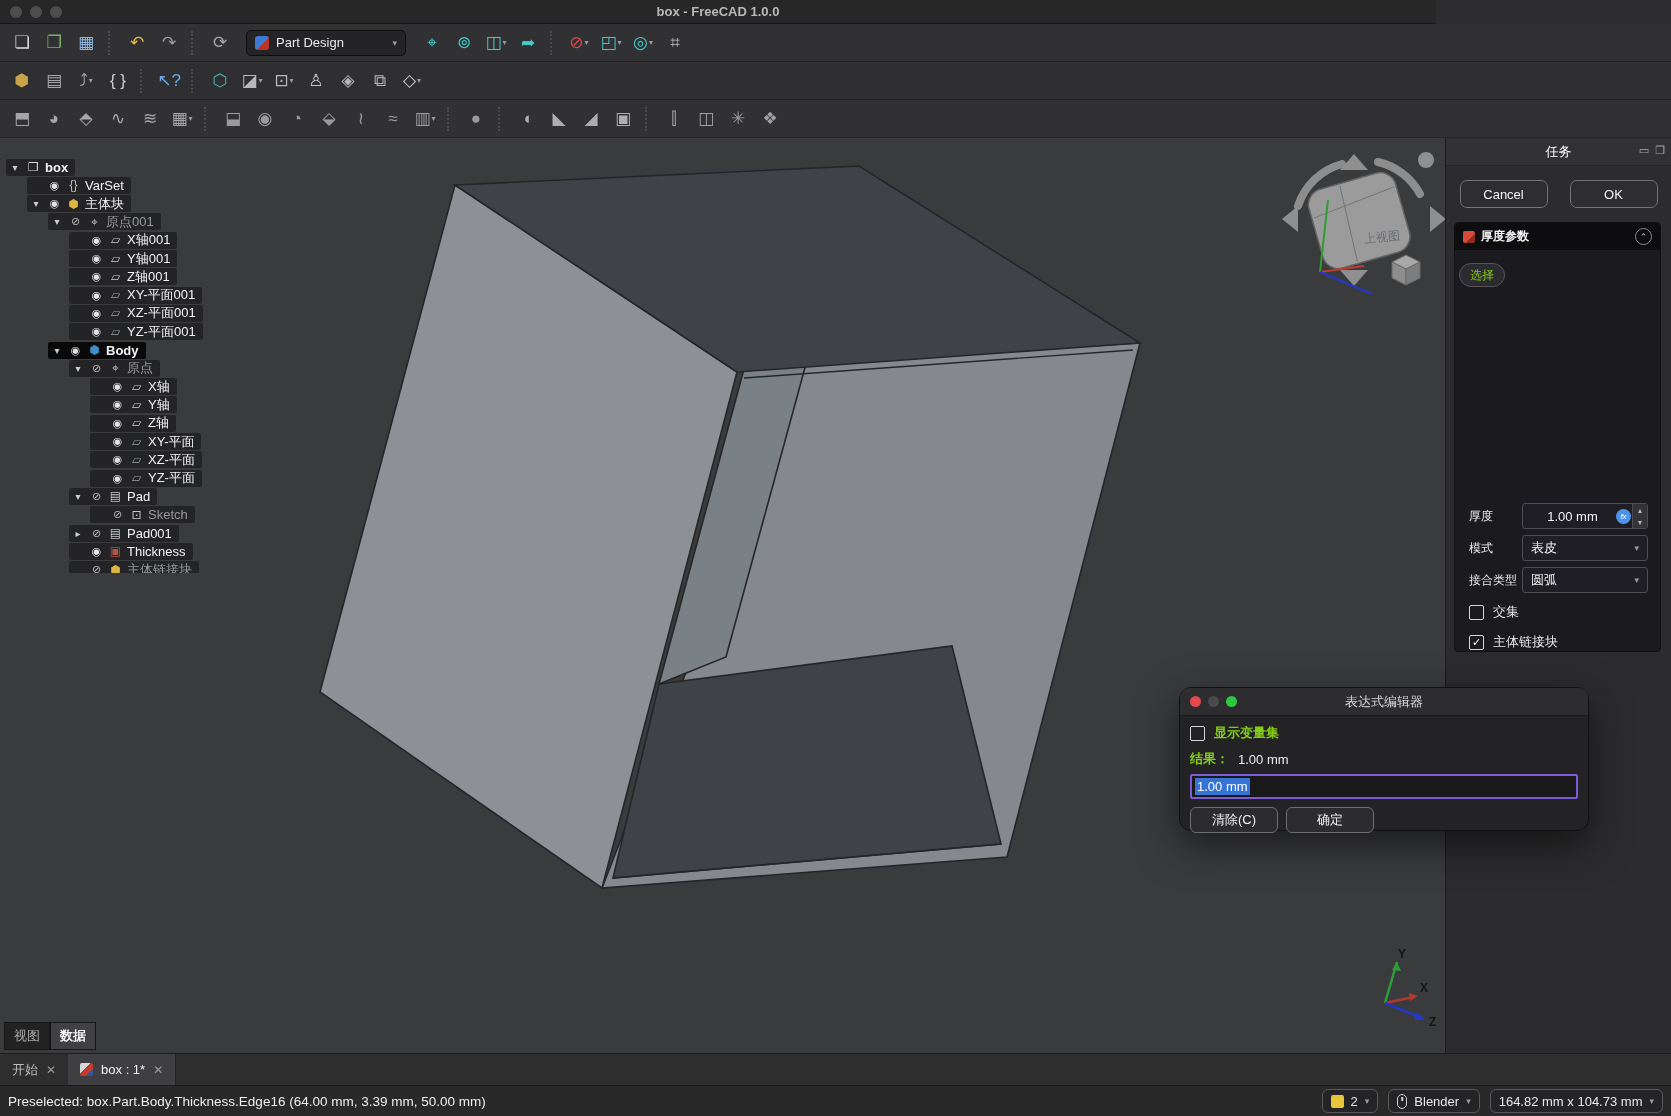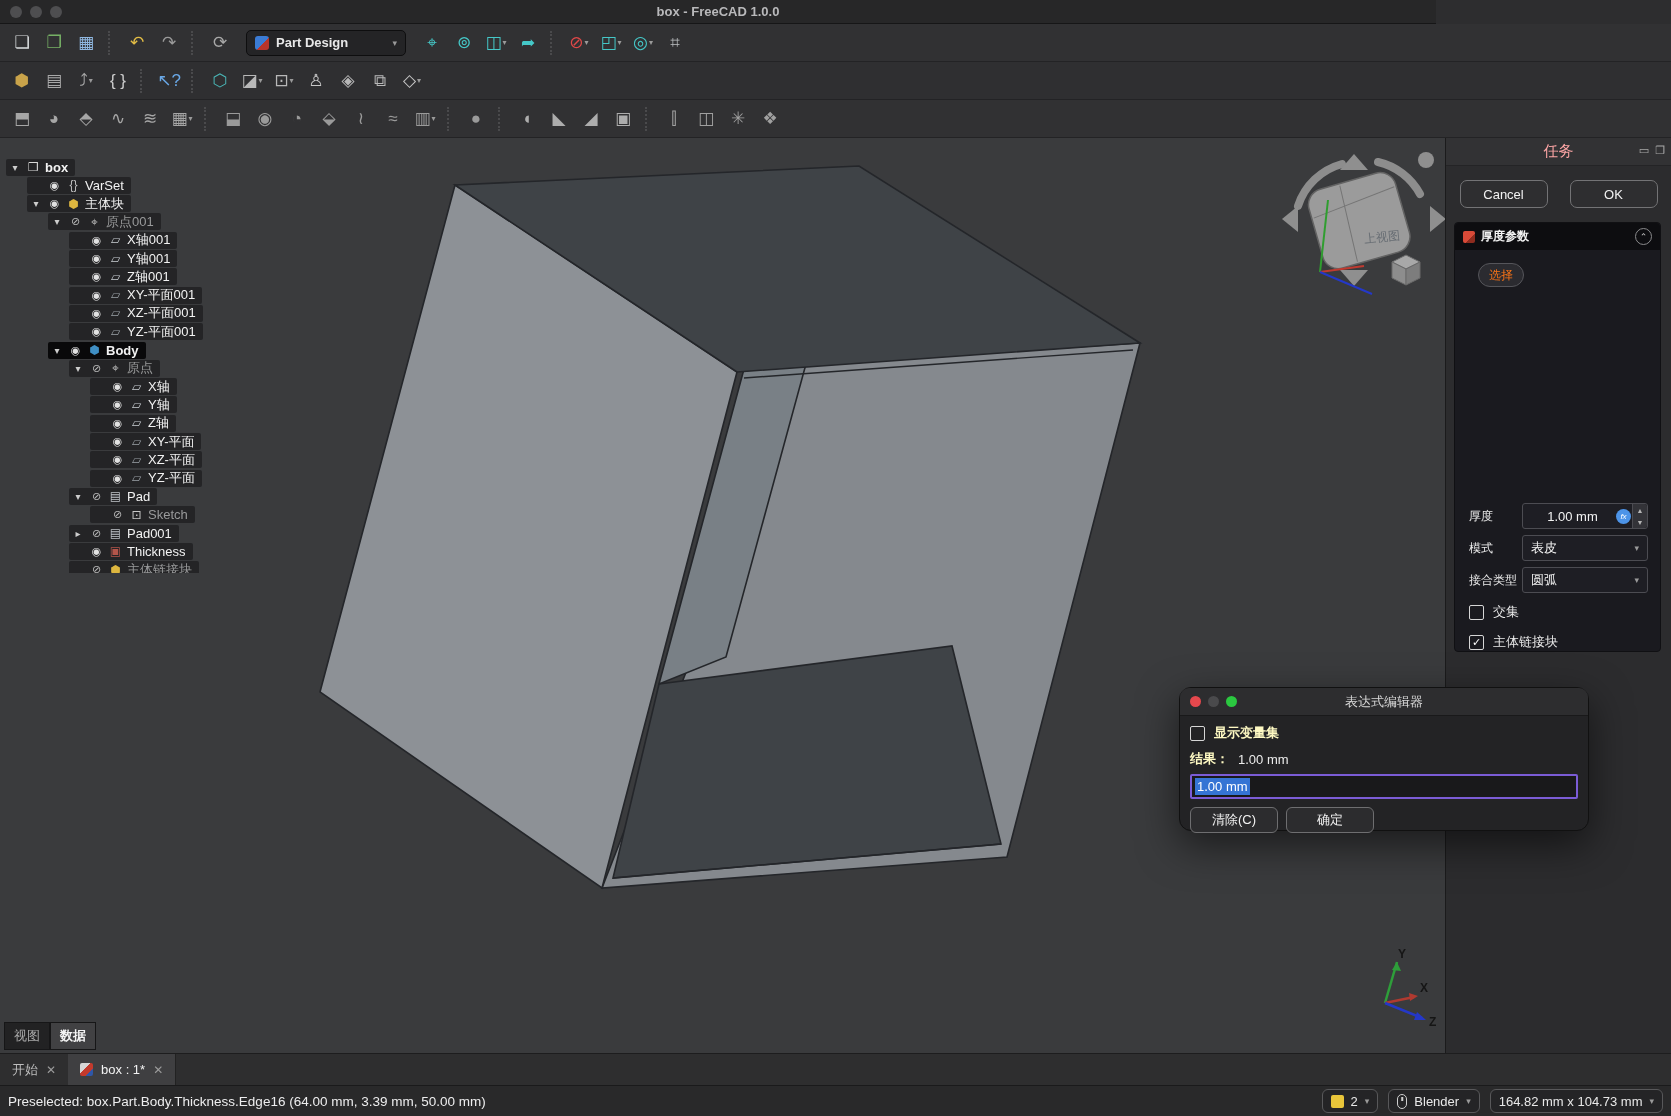--- a/index.html
+++ b/index.html
@@ -15,21 +15,21 @@
 
   
   .tbar{position:absolute;left:0;width:1671px;display:flex;align-items:center;background:#313133;border-bottom:1px solid #232325;padding-left:6px;}
   #tb-row1{top:24px;height:38px;}
   #tb-row2{top:62px;height:38px;background:#2f2f31;}
   #tb-row3{top:100px;height:38px;}
   .tbtn{width:30px;height:30px;display:flex;align-items:center;justify-content:center;border-radius:4px;position:relative;flex:0 0 auto;margin:0 1px;}
   .tbtn .g{font-size:17px;line-height:1;}
   .tbtn .dd{font-size:8px;color:#9a9a9a;margin-left:1px;}
   .tbsep{width:9px;height:24px;border-left:2px dotted #4a4a4c;margin:0 4px 0 6px;flex:0 0 auto;}
-  .combo{height:26px;min-width:160px;background:#242426;border:1px solid #0e0e0f;border-radius:5px;display:flex;align-items:center;padding:1px 8px;margin:0 10px;gap:7px;font-weight:bold;}
+  .combo{height:26px;min-width:160px;background:#242426;border:1px solid #0e0e0f;border-radius:5px;display:flex;align-items:center;padding:1px 8px;margin:0 10px;gap:7px;}
   .combo .wbicon{width:14px;height:14px;border-radius:3px;background:linear-gradient(135deg,#3b7bd4 55%,#b8352a 55%);}
   .combo .lbl{font-size:13px;color:#e8e8e8;flex:1;}
   .combo .arr{font-size:9px;color:#9a9a9a;}
 
   
   .viewport{position:absolute;left:0;top:138px;width:1445px;height:915px;background:#3a3b3d;overflow:hidden;}
   .viewport svg{position:absolute;}
   #scene{left:0;top:0;}
 
   
@@ -41,31 +41,31 @@
   .teye{width:15px;font-size:11px;color:#e2e2e2;text-align:center;flex:0 0 auto;}
   .teye.hidden{color:#b9b9b9;}
   .ticon{width:15px;font-size:12px;text-align:center;flex:0 0 auto;}
   .tlabel{font-size:13px;color:#f2f2f2;}
   .trow.dim .tlabel{color:#999a9b;}
   .trow.bold .tlabel{font-weight:bold;}
 
   
   .rightpanel{position:absolute;left:1445px;top:138px;width:226px;height:915px;background:#2c2c2e;border-left:1px solid #1b1b1c;}
   .taskhead{height:28px;background:#323234;display:flex;align-items:center;justify-content:center;position:relative;border-bottom:1px solid #242426;}
-  .taskhead .t{font-size:15px;color:#fca5a5;}
+  .taskhead .t{font-size:13px;color:#ffffff;}
   .taskhead .wicons{position:absolute;right:6px;top:6px;display:flex;gap:6px;}
   .taskhead .wicons span{font-size:11px;color:#a8a8a8;}
   .taskbtns{display:flex;justify-content:center;gap:22px;margin-top:14px;}
   .pbtn{min-width:88px;height:28px;background:#2e2e30;border:1px solid #737375;border-radius:7px;color:#f2f2f2;font-size:13px;display:flex;align-items:center;justify-content:center;}
   .section{position:absolute;left:8px;right:10px;top:84px;height:430px;background:#1a1a1f;border-radius:4px;border:1px solid #101013;}
   .sechead{height:27px;background:#0d0d10;border-radius:4px 4px 0 0;display:flex;align-items:center;padding:0 8px;gap:6px;position:relative;}
   .sechead .redcube{width:12px;height:12px;background:linear-gradient(135deg,#d84a38 60%,#8f2c1f 60%);border-radius:2px;}
   .sechead .t{font-size:12px;font-weight:bold;color:#f2f2f2;}
   .collapse{position:absolute;right:8px;top:5px;width:17px;height:17px;border:1px solid #8a8a8c;border-radius:50%;display:flex;align-items:center;justify-content:center;font-size:9px;color:#c8c8c8;}
-  .selbtn{position:absolute;left:23px;top:40px;height:24px;padding:0 10px;background:#2b2b30;border:1px solid #55555a;border-radius:12px;font-size:12px;color:#f97316;display:flex;align-items:center;}
+  .selbtn{position:absolute;left:4px;top:40px;height:24px;padding:0 10px;background:#2b2b30;border:1px solid #55555a;border-radius:12px;font-size:12px;color:#84cc16;display:flex;align-items:center;}
   .facelist{position:absolute;left:10px;right:10px;top:74px;height:190px;background:#232329;border-radius:2px;padding:4px 0;}
   .faceitem{font-size:13px;color:#f2f2f2;padding:4px 9px;}
   .frow{position:absolute;left:14px;right:12px;height:26px;display:flex;align-items:center;}
   .frow .flabel{font-size:12px;color:#e9e9e9;flex:1;}
   .spinbox{width:126px;height:26px;background:#1e1e24;border:1px solid #4c4c52;border-radius:3px;display:flex;align-items:center;position:relative;}
   .spinbox .val{flex:1;text-align:center;font-size:13px;color:#f2f2f2;padding-left:6px;}
   .fx{width:15px;height:15px;border-radius:50%;background:#4d94e8;color:#fff;font-size:8px;font-style:italic;display:flex;align-items:center;justify-content:center;margin-right:16px;}
   .spins{position:absolute;right:0;top:0;bottom:0;width:15px;background:#333338;border-left:1px solid #4c4c52;border-radius:0 3px 3px 0;display:flex;flex-direction:column;}
   .spins span{flex:1;font-size:7px;color:#b5b5b5;display:flex;align-items:center;justify-content:center;}
   .dropdown{width:126px;height:26px;background:#1e1e24;border:1px solid #4c4c52;border-radius:3px;display:flex;align-items:center;padding:0 8px;}
@@ -75,21 +75,21 @@
   .cb{width:15px;height:15px;border:1.5px solid #d6d6d6;border-radius:2px;background:transparent;display:flex;align-items:center;justify-content:center;font-size:11px;color:#fff;}
   .cblabel{font-size:13px;color:#e9e9e9;}
 
   
   .dialog{position:absolute;left:1179px;top:687px;width:410px;height:144px;background:#232325;border-radius:12px;box-shadow:0 14px 40px rgba(0,0,0,.55);border:1px solid #111;}
   .dlg-title{height:28px;background:#2d2d2f;border-radius:9px 9px 0 0;display:flex;align-items:center;position:relative;border-bottom:1px solid #19191a;}
   .dlg-title .t{position:absolute;left:0;right:0;text-align:center;font-size:13px;color:#d8d8d8;}
   .dlg-lights{display:flex;gap:7px;margin-left:10px;z-index:1;}
   .dlg-lights .l{width:11px;height:11px;border-radius:50%;}
   .dlg-row{display:flex;align-items:center;gap:9px;margin:8px 10px 0;}
-  .dlg-row .lab{font-size:13px;color:#fef9c3;font-weight:bold;}
+  .dlg-row .lab{font-size:13px;color:#84cc16;font-weight:bold;}
   .dlg-row .rval{font-size:13px;color:#ececec;}
   .exprinput{margin:6px 10px 0;height:25px;background:#19191b;border:2px solid #7b5cd6;border-radius:2px;display:flex;align-items:center;padding:0 3px;}
   .exprinput .seltext{background:#3574d4;color:#fff;font-size:13px;padding:1px 2px;}
   .dlg-btns{display:flex;gap:8px;margin:8px 10px 0;}
   .dbtn{min-width:88px;height:26px;background:#2c2c2e;border:1px solid #6e6e70;border-radius:6px;color:#f2f2f2;font-size:13px;display:flex;align-items:center;justify-content:center;}
 
   
   .paneltabs{position:absolute;left:4px;top:884px;display:flex;height:28px;}
   .ptab{padding:0 9px;display:flex;align-items:center;font-size:13px;background:#222223;color:#a9a9a9;border:1px solid #161617;}
   .ptab.active{background:#414143;color:#f4f4f4;font-weight:bold;}

